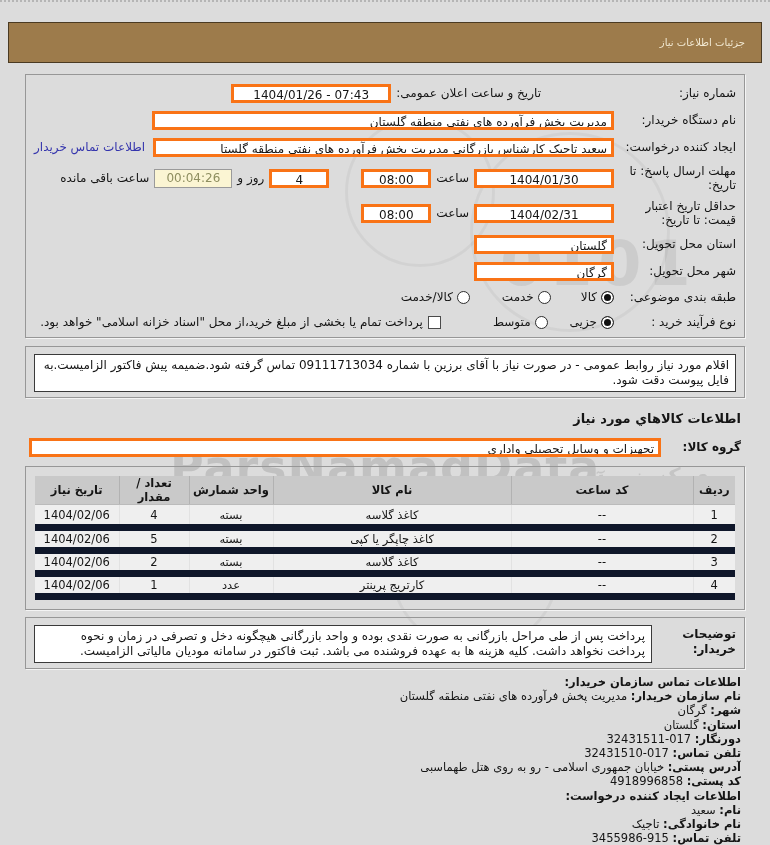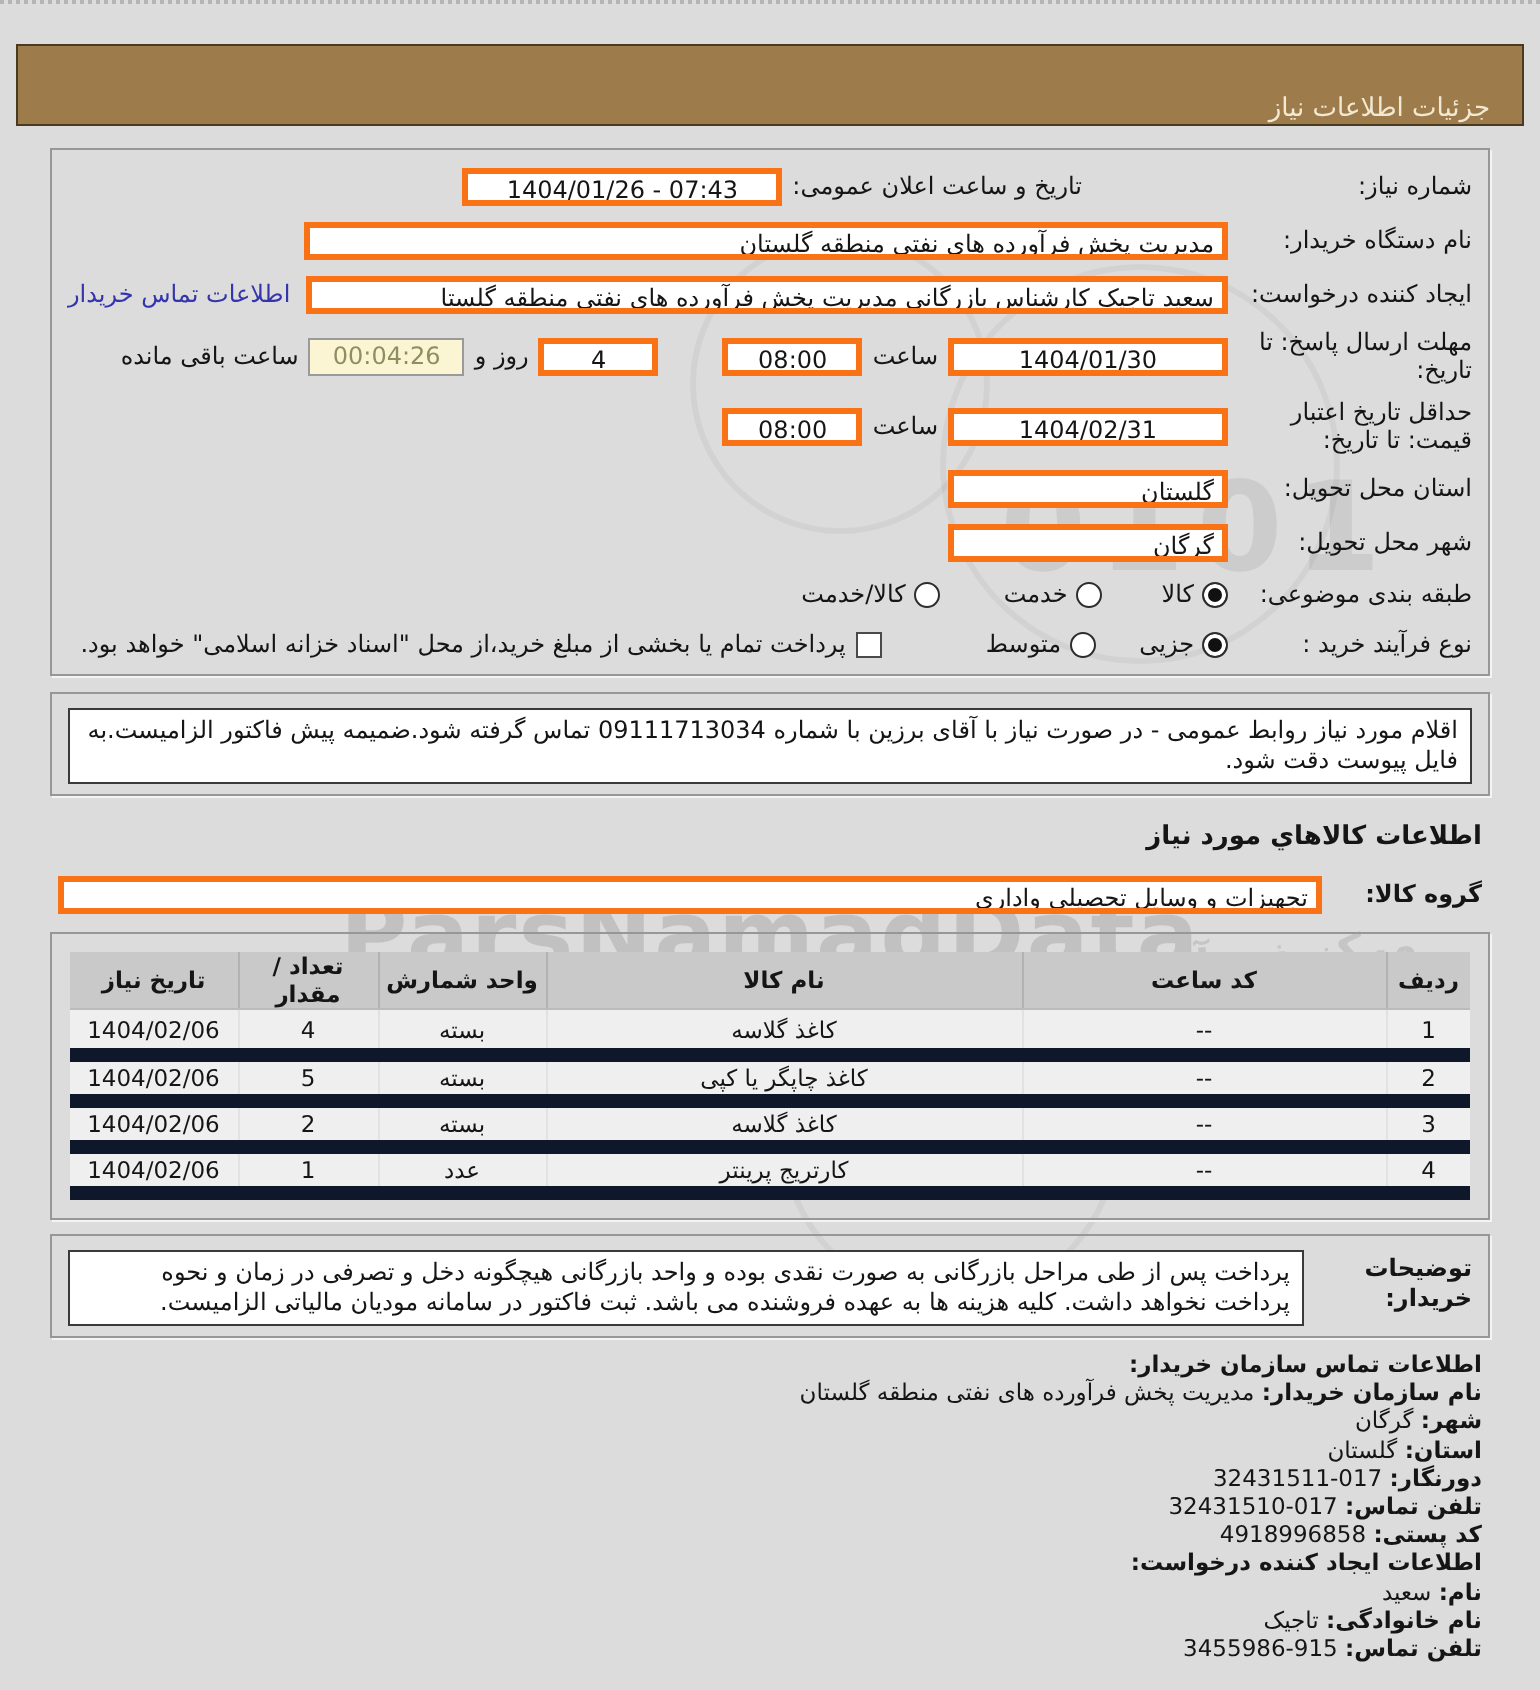--- a/index.html
+++ b/index.html
@@ -23,23 +23,23 @@
   .wm-zeros { font-size: 62px; font-weight: bold; color: rgba(0,0,0,0.07); letter-spacing: 6px; }
   .content { position: relative; z-index: 1; }
   
   .titlebar {
     margin: 20px 8px 0;
     height: 41px;
     background: #9d7b4b;
     border: 1px solid #4a3a22;
     color: #f2e9d2;
     display: flex;
-    align-items: flex-end;
+    align-items: center;
     padding-right: 16px;
-    font-size: 13px;
+    font-size: 10px;
   }
   
   .panel {
     margin: 0 25px;
     border: 1px solid #979797;
     box-shadow: 1px 1px 0 #f4f4f4;
     padding: 7px 8px 5px;
     background: transparent;
   }
   .panel-main { margin-top: 11px; }
@@ -294,20 +294,24 @@
     </div>
     <div class="contact-line">
       <span class="lbl">دورنگار:</span>
       <span class="ltr" style="unicode-bidi:embed">32431511-017</span>
     </div>
     <div class="contact-line">
       <span class="lbl">تلفن تماس:</span>
       <span class="ltr" style="unicode-bidi:embed">32431510-017</span>
     </div>
     <div class="contact-line">
+      <span class="lbl">آدرس پستی:</span>
+      <span>خیابان جمهوری اسلامی - رو به روی هتل طهماسبی</span>
+    </div>
+    <div class="contact-line">
       <span class="lbl">کد پستی:</span>
       <span class="ltr" style="unicode-bidi:embed">4918996858</span>
     </div>
     <div class="contact-line lbl">اطلاعات ایجاد کننده درخواست:</div>
     <div class="contact-line">
       <span class="lbl">نام:</span>
       <span>سعید</span>
     </div>
     <div class="contact-line">
       <span class="lbl">نام خانوادگی:</span>

